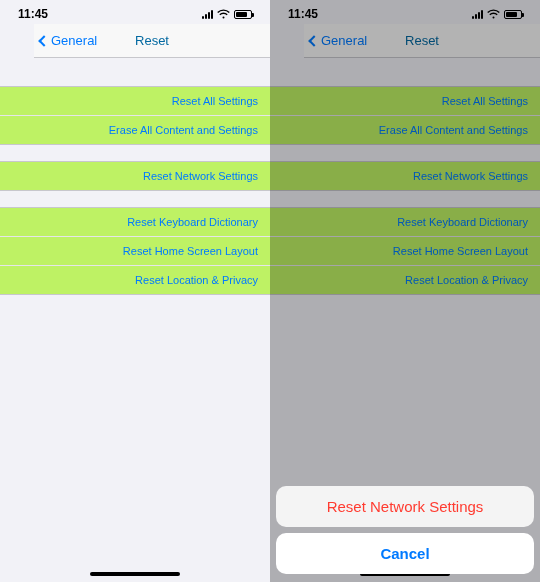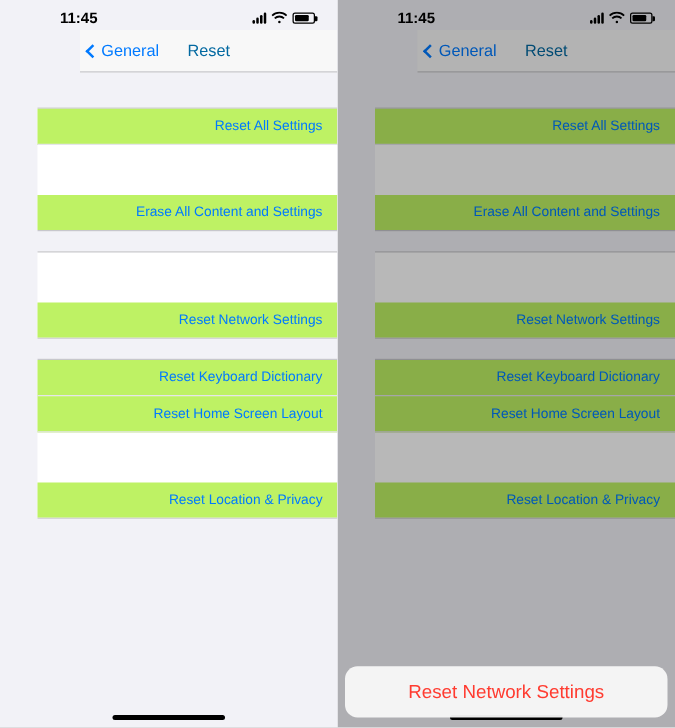--- a/index.html
+++ b/index.html
@@ -13,21 +13,20 @@
       width: 540px;
       height: 582px;
       display: flex;
     }
     .screen {
       width: 270px;
       height: 582px;
       background: #f2f2f7;
       position: relative;
       overflow: hidden;
-      padding-left: 30px;
     }
     .status-bar {
       height: 20px;
       display: flex;
       justify-content: space-between;
       align-items: center;
       padding: 0 18px;
       margin-top: 4px;
     }
     .time {
@@ -78,21 +77,20 @@
       padding: 8px 12px;
       color: #007aff;
       font-size: 11px;
       border-bottom: 0.5px solid #e5e5ea;
       background: #bef264;
       cursor: pointer;
       text-align: right;
     }
     .list-item:last-child {
       border-bottom: none;
-      margin-top: 40px;
     }
     .home-indicator {
       position: absolute;
       bottom: 6px;
       left: 50%;
       transform: translateX(-50%);
       width: 90px;
       height: 4px;
       background: #000;
       border-radius: 3px;
@@ -284,14 +282,15 @@
   </div>
 
   <div class="home-indicator"></div>
 
   <div class="dim-overlay"></div>
 
   <div class="action-sheet">
     <div class="sheet-group">
       <div class="sheet-action">Reset Network Settings</div>
     </div>
+    <div class="sheet-cancel">Cancel</div>
   </div>
 </div>
 
 </body></html>

